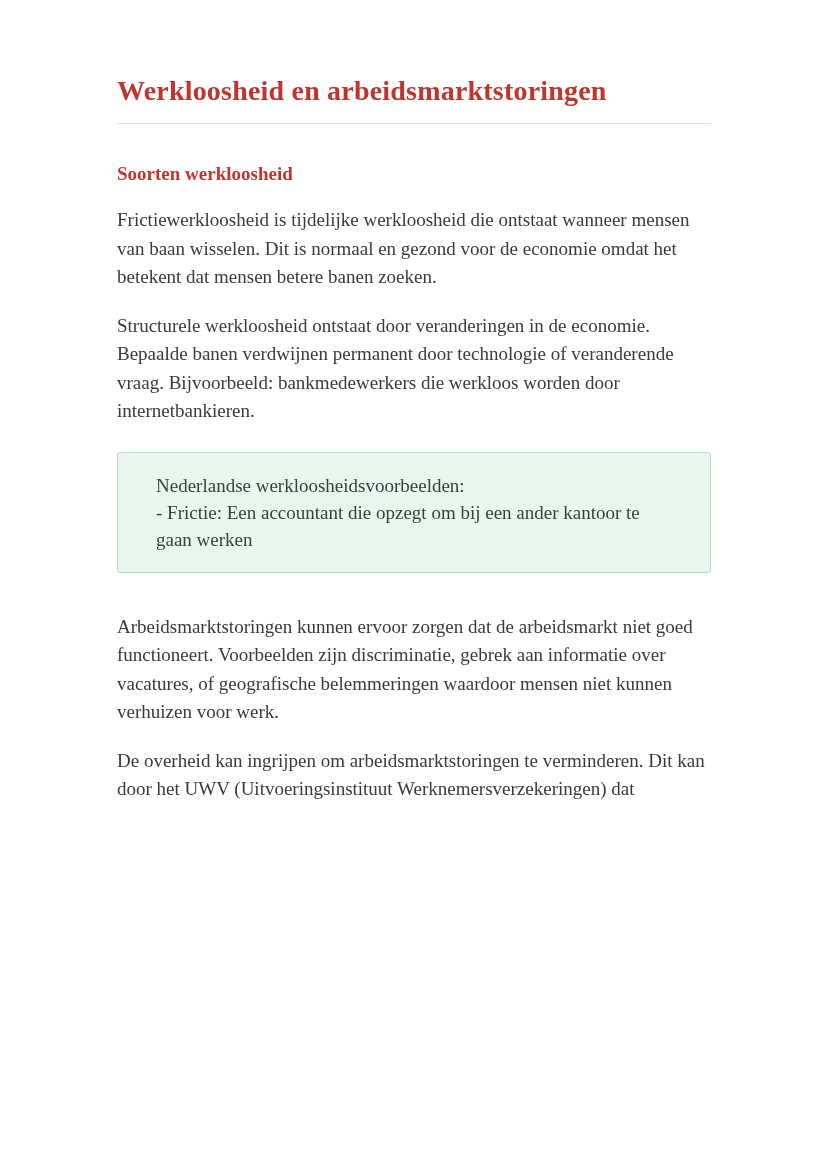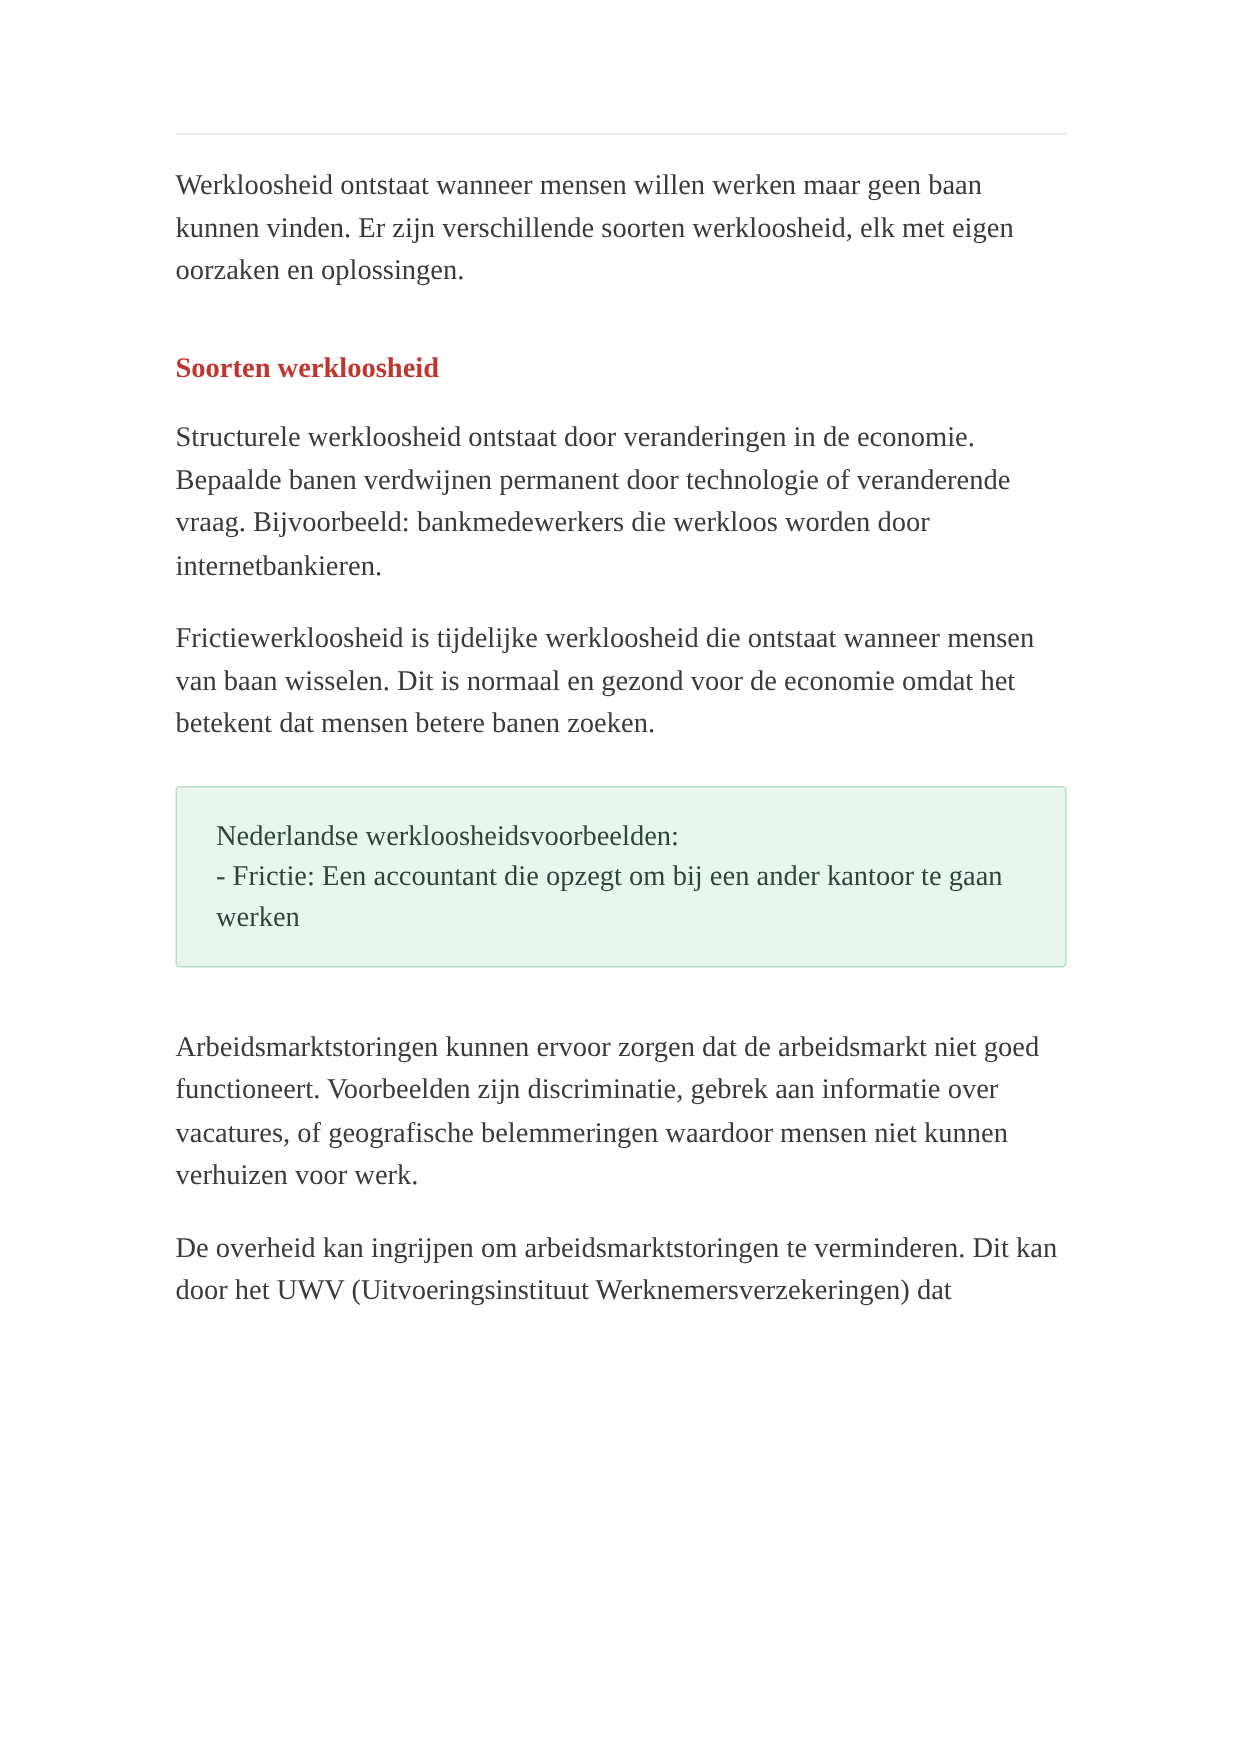--- a/index.html
+++ b/index.html
@@ -53,44 +53,44 @@
     font-size: 19px;
     line-height: 1.3;
     font-weight: 700;
     color: var(--accent-red);
   }
   .example-box {
     margin: 26px 0 40px 0;
     background: var(--box-bg);
     border: 1px solid var(--box-border);
     border-radius: 3px;
-    padding: 19px 26px;
+    padding: 19px 38px;
     font-size: 19px;
     line-height: 27px;
     color: var(--box-text);
   }
   .example-box .example-line {
     margin: 0;
   }
 </style>
 </head>
 <body>
 
 <div class="page">
 
+  <h1 class="doc-title">Werkloosheid en arbeidsmarktstoringen</h1>
 
   <hr class="title-divider">
 
-  <p class="body-paragraph">Werkloosheid ontstaat wanneer mensen willen werken maar geen baan kunnen vinden. Er zijn verschillende soorten werkloosheid, elk met eigen oorzaken en oplossingen.</p>
 
   <h2 class="section-heading">Soorten werkloosheid</h2>
 
+  <p class="body-paragraph">Frictiewerkloosheid is tijdelijke werkloosheid die ontstaat wanneer mensen van baan wisselen. Dit is normaal en gezond voor de economie omdat het betekent dat mensen betere banen zoeken.</p>
+
   <p class="body-paragraph">Structurele werkloosheid ontstaat door veranderingen in de economie. Bepaalde banen verdwijnen permanent door technologie of veranderende vraag. Bijvoorbeeld: bankmedewerkers die werkloos worden door internetbankieren.</p>
-
-  <p class="body-paragraph">Frictiewerkloosheid is tijdelijke werkloosheid die ontstaat wanneer mensen van baan wisselen. Dit is normaal en gezond voor de economie omdat het betekent dat mensen betere banen zoeken.</p>
 
 
   <div class="example-box">
     <div class="example-line">Nederlandse werkloosheidsvoorbeelden:</div>
     <div class="example-line">- Frictie: Een accountant die opzegt om bij een ander kantoor te gaan werken</div>
   </div>
 
   <p class="body-paragraph">Arbeidsmarktstoringen kunnen ervoor zorgen dat de arbeidsmarkt niet goed functioneert. Voorbeelden zijn discriminatie, gebrek aan informatie over vacatures, of geografische belemmeringen waardoor mensen niet kunnen verhuizen voor werk.</p>
 
   <p class="body-paragraph">De overheid kan ingrijpen om arbeidsmarktstoringen te verminderen. Dit kan door het UWV (Uitvoeringsinstituut Werknemersverzekeringen) dat</p>

